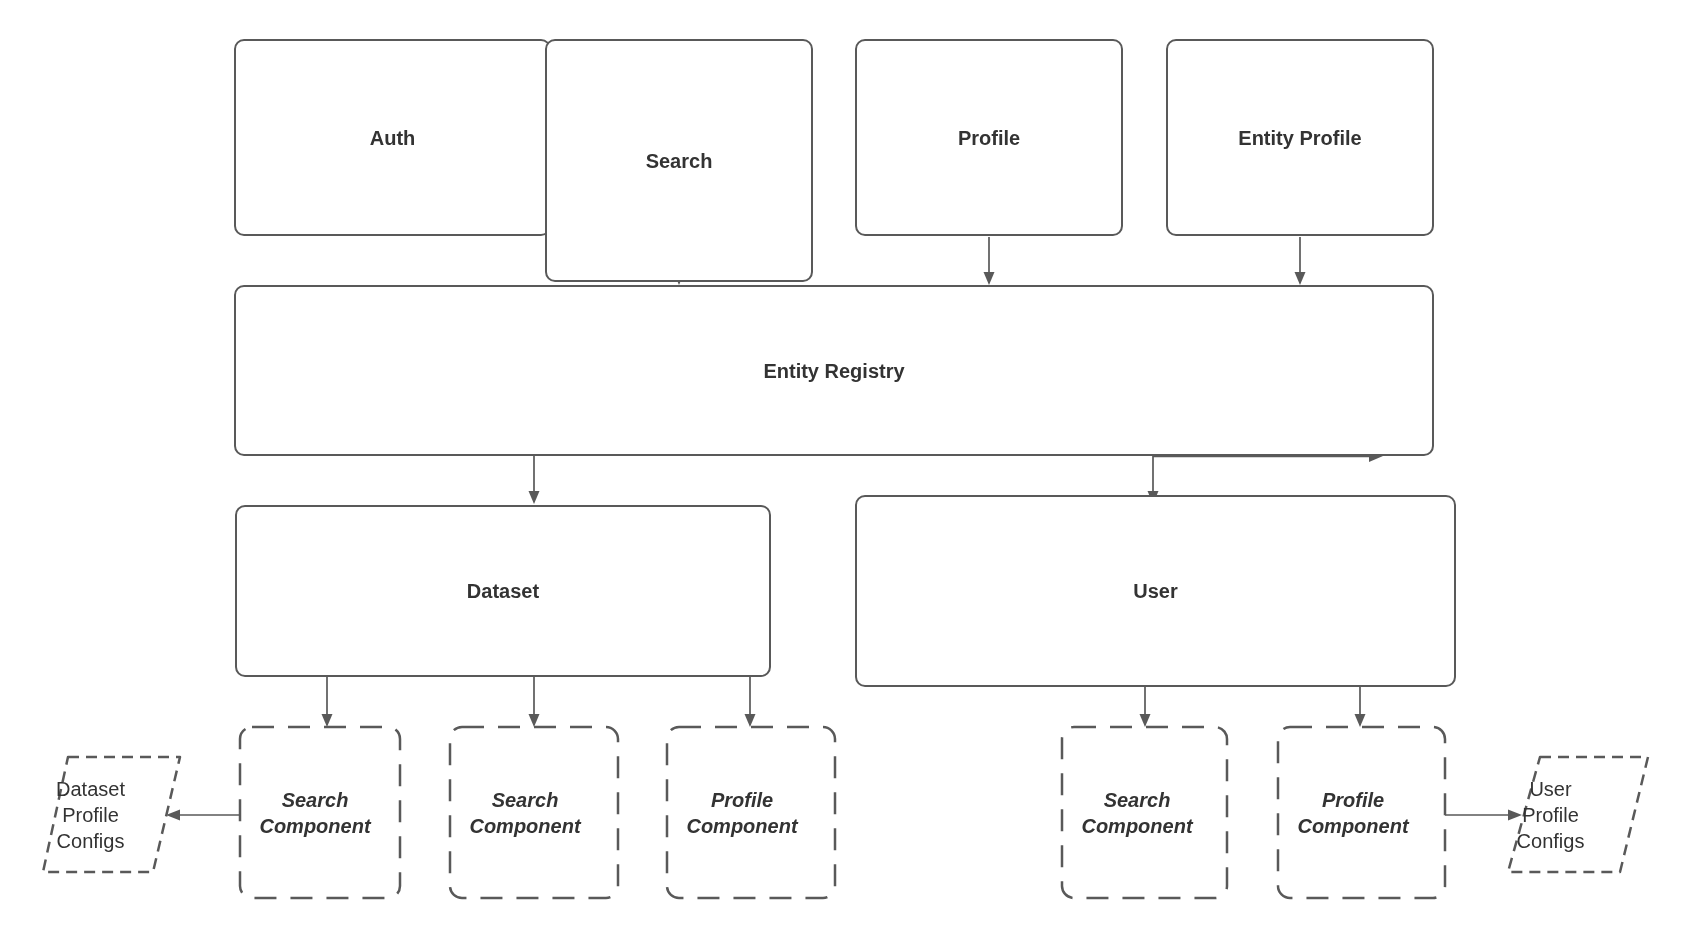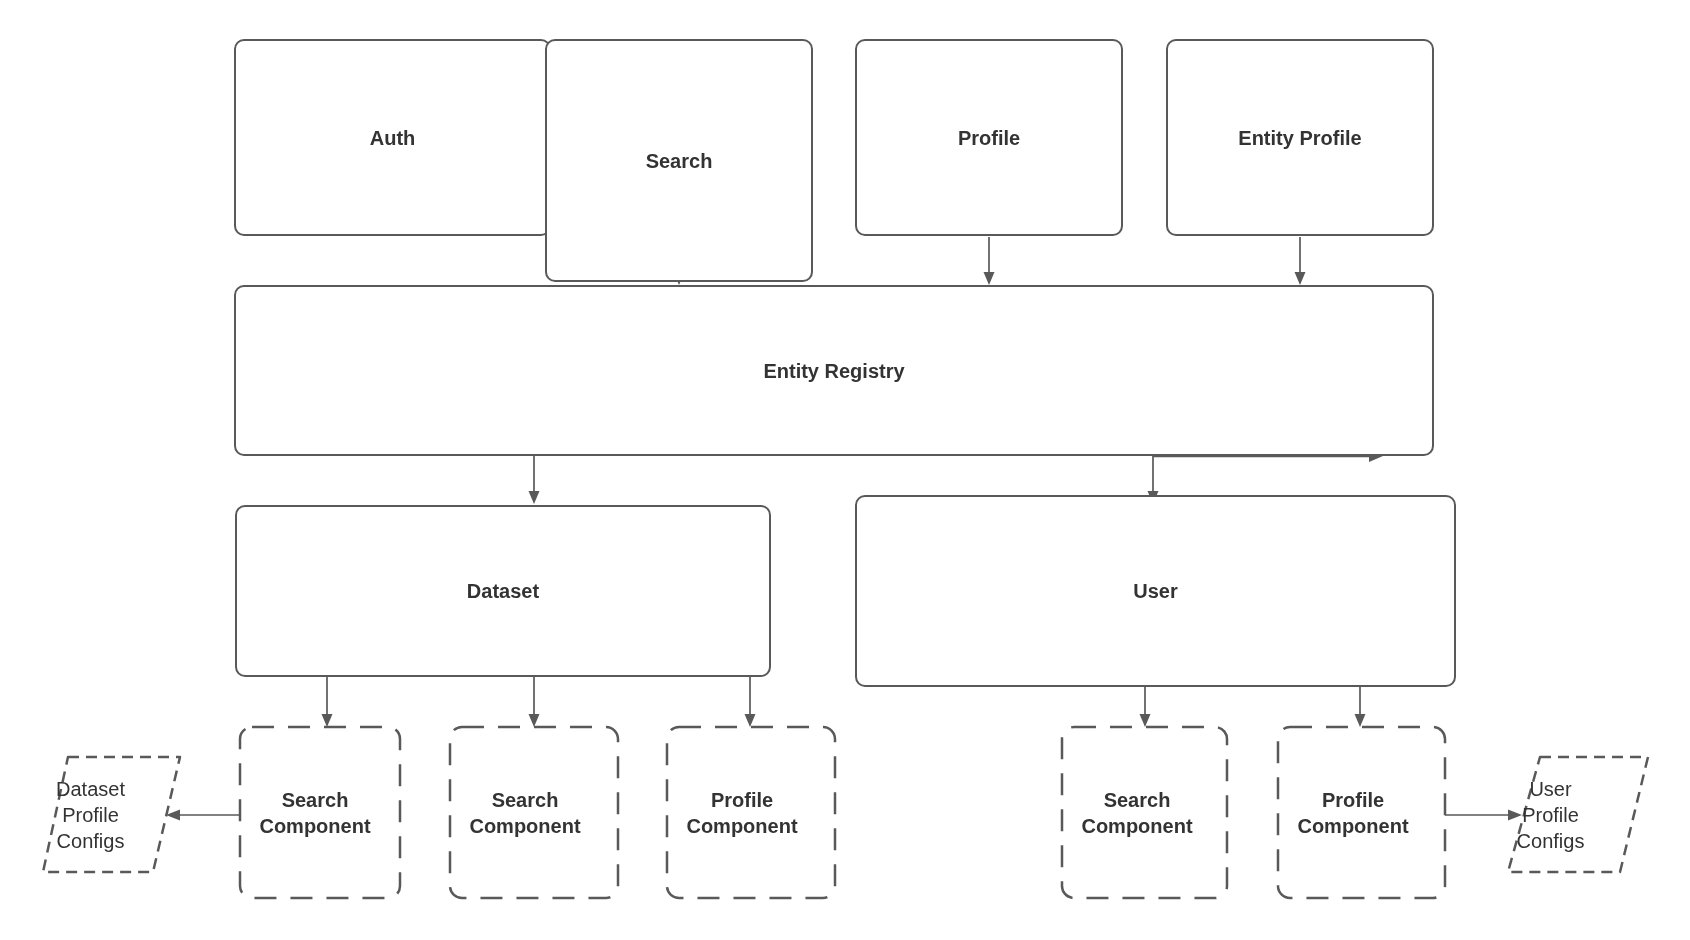--- a/index.html
+++ b/index.html
@@ -40,21 +40,21 @@
   .label-overlay {
     position: absolute;
     display: flex;
     align-items: center;
     text-align: center;
     color: #333333;
     font-size: 20px;
     line-height: 26px;
     pointer-events: none;
   }
-  .label-overlay.bold { font-weight: bold; }
+  .label-overlay.bold { font-weight: bold; font-style: italic; }
   .label-overlay .inner { display: inline-block; }
   .edge-line { stroke: #595959; stroke-width: 1.7; fill: none; }
   .edge-line.thick { stroke-width: 2.5; }
   .edge-head { fill: #595959; stroke: none; }
   .dashed-rect {
     fill: none;
     stroke: #595959;
     stroke-width: 2.5;
     stroke-dasharray: 22 14;
   }

